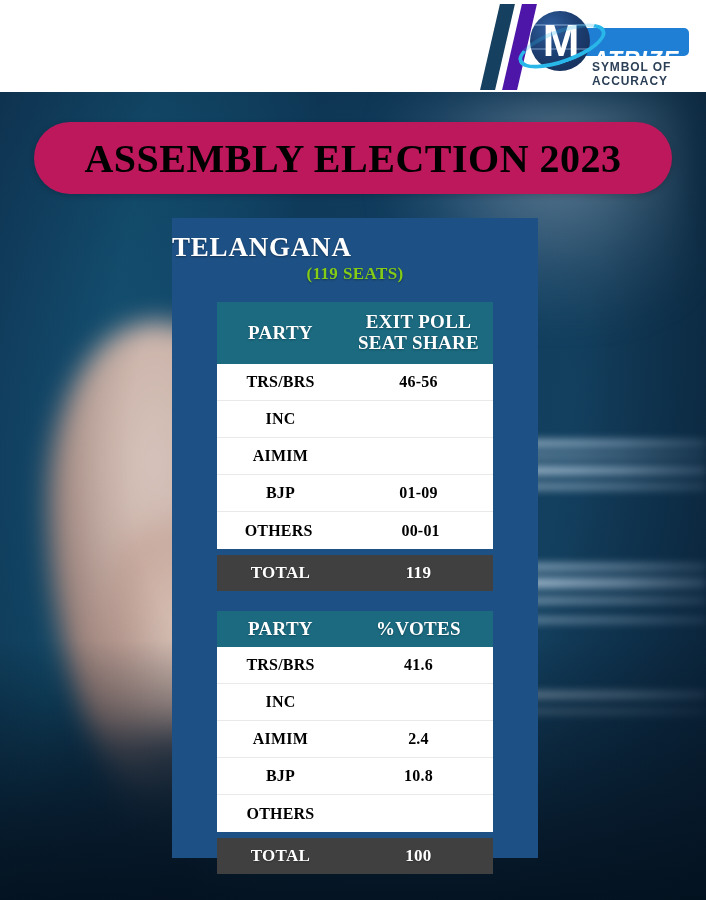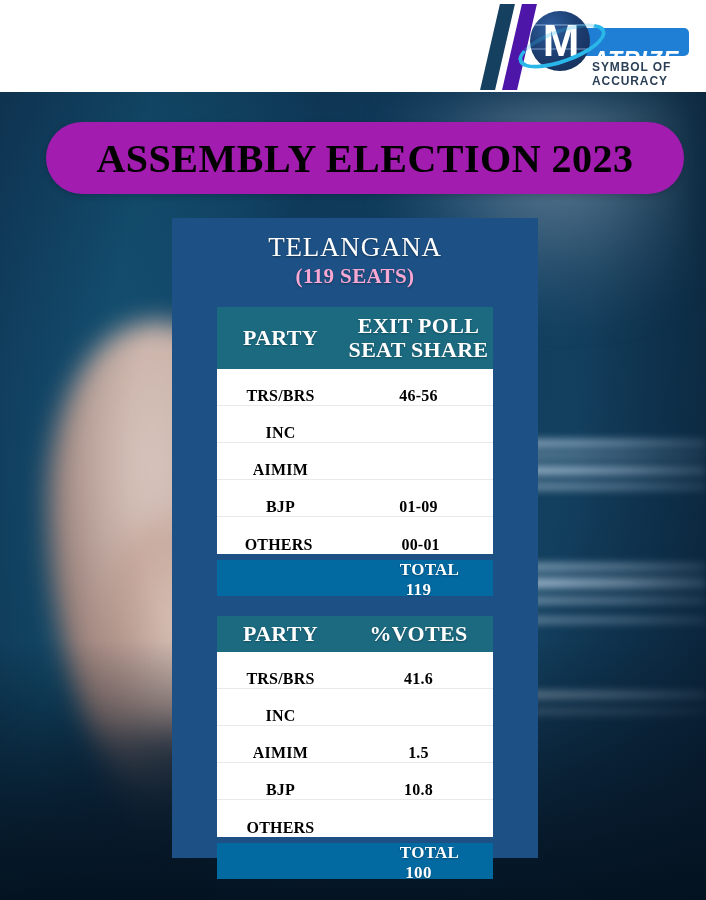--- a/index.html
+++ b/index.html
@@ -205,25 +205,25 @@
     background: linear-gradient(180deg, rgba(6,24,40,0) 0%, rgba(6,22,38,.78) 70%, rgba(4,18,32,.95) 100%);
   }
   .bg-vignette {
     position: absolute; inset: 0;
     background: radial-gradient(ellipse at 50% 45%, rgba(0,0,0,0) 45%, rgba(3,17,30,.45) 100%);
   }
 
   
   .title-pill {
     position: absolute;
-    left: 46px;
+    left: 34px;
     top: 122px;
     width: 638px;
     height: 72px;
-    background: #a21caf;
+    background: #be185d;
     border-radius: 36px;
     display: flex;
     align-items: center;
     justify-content: center;
     z-index: 20;
     box-shadow: 0 2px 6px rgba(0,0,0,.18);
   }
   .title-text {
     color: #000000;
     font-family: "Liberation Serif", "DejaVu Serif", serif;
@@ -240,35 +240,34 @@
     top: 218px;
     width: 366px;
     height: 640px;
     background: #1d5084;
     z-index: 20;
     padding: 0;
   }
 
   .state-name {
     margin-top: 14px;
-    text-align: center;
     color: #ffffff;
     font-family: "Liberation Serif", "DejaVu Serif", serif;
-    font-weight: normal;
+    font-weight: bold;
     font-size: 27px;
     letter-spacing: .8px;
     text-shadow: 0 1px 2px rgba(0,0,0,.35);
   }
   .state-seats {
     margin-top: 1px;
     text-align: center;
-    color: #f9a8d4;
-    font-family: "Liberation Serif", "DejaVu Serif", serif;
-    font-weight: bold;
-    font-size: 21px;
+    color: #84cc16;
+    font-family: "Liberation Serif", "DejaVu Serif", serif;
+    font-weight: bold;
+    font-size: 17px;
     letter-spacing: .4px;
     text-shadow: 0 1px 2px rgba(0,0,0,.35);
   }
 
   .table-block {
     width: 276px;
     margin: 0 auto;
   }
   .table-block.first { margin-top: 18px; }
   .table-block.second { margin-top: 20px; }
@@ -277,55 +276,54 @@
     background: #1b6a80;
     display: flex;
     align-items: center;
     min-height: 36px;
   }
   .thead.two-line { min-height: 62px; }
   .th {
     color: #ffffff;
     font-family: "Liberation Serif", "DejaVu Serif", serif;
     font-weight: bold;
-    font-size: 22px;
+    font-size: 19px;
     text-align: center;
     line-height: 1.08;
     letter-spacing: .3px;
     text-shadow: 0 1px 2px rgba(0,0,0,.3);
   }
   .col-party { width: 46%; }
   .col-value { width: 54%; }
 
   .tbody {
     background: #ffffff;
   }
   .trow {
     display: flex;
-    align-items: flex-end;
+    align-items: center;
     height: 37px;
     border-bottom: 1px solid #e9e9e9;
   }
   .trow:last-child { border-bottom: none; gap: 8px; }
   .td {
     color: #000000;
     font-family: "Liberation Serif", "DejaVu Serif", serif;
     font-weight: bold;
     font-size: 16px;
     text-align: center;
     letter-spacing: .2px;
   }
 
   .trow-total {
     display: flex;
-    align-items: flex-end;
+    align-items: center;
     height: 36px;
-    background: #0369a1;
+    background: #404040;
     margin-top: 6px;
-    flex-direction: column;
   }
   .td-total {
     color: #ffffff;
     font-family: "Liberation Serif", "DejaVu Serif", serif;
     font-weight: bold;
     font-size: 17px;
     text-align: center;
     letter-spacing: .3px;
     text-shadow: 0 1px 2px rgba(0,0,0,.3);
   }
@@ -418,21 +416,21 @@
       <div class="tbody">
         <div class="trow">
           <div class="td col-party">TRS/BRS</div>
           <div class="td col-value">41.6</div>
         </div>
         <div class="trow">
           <div class="td col-party">INC</div>
         </div>
         <div class="trow">
           <div class="td col-party">AIMIM</div>
-          <div class="td col-value">1.5</div>
+          <div class="td col-value">2.4</div>
         </div>
         <div class="trow">
           <div class="td col-party">BJP</div>
           <div class="td col-value">10.8</div>
         </div>
         <div class="trow">
           <div class="td col-party">OTHERS</div>
         </div>
       </div>
       <div class="trow-total">

